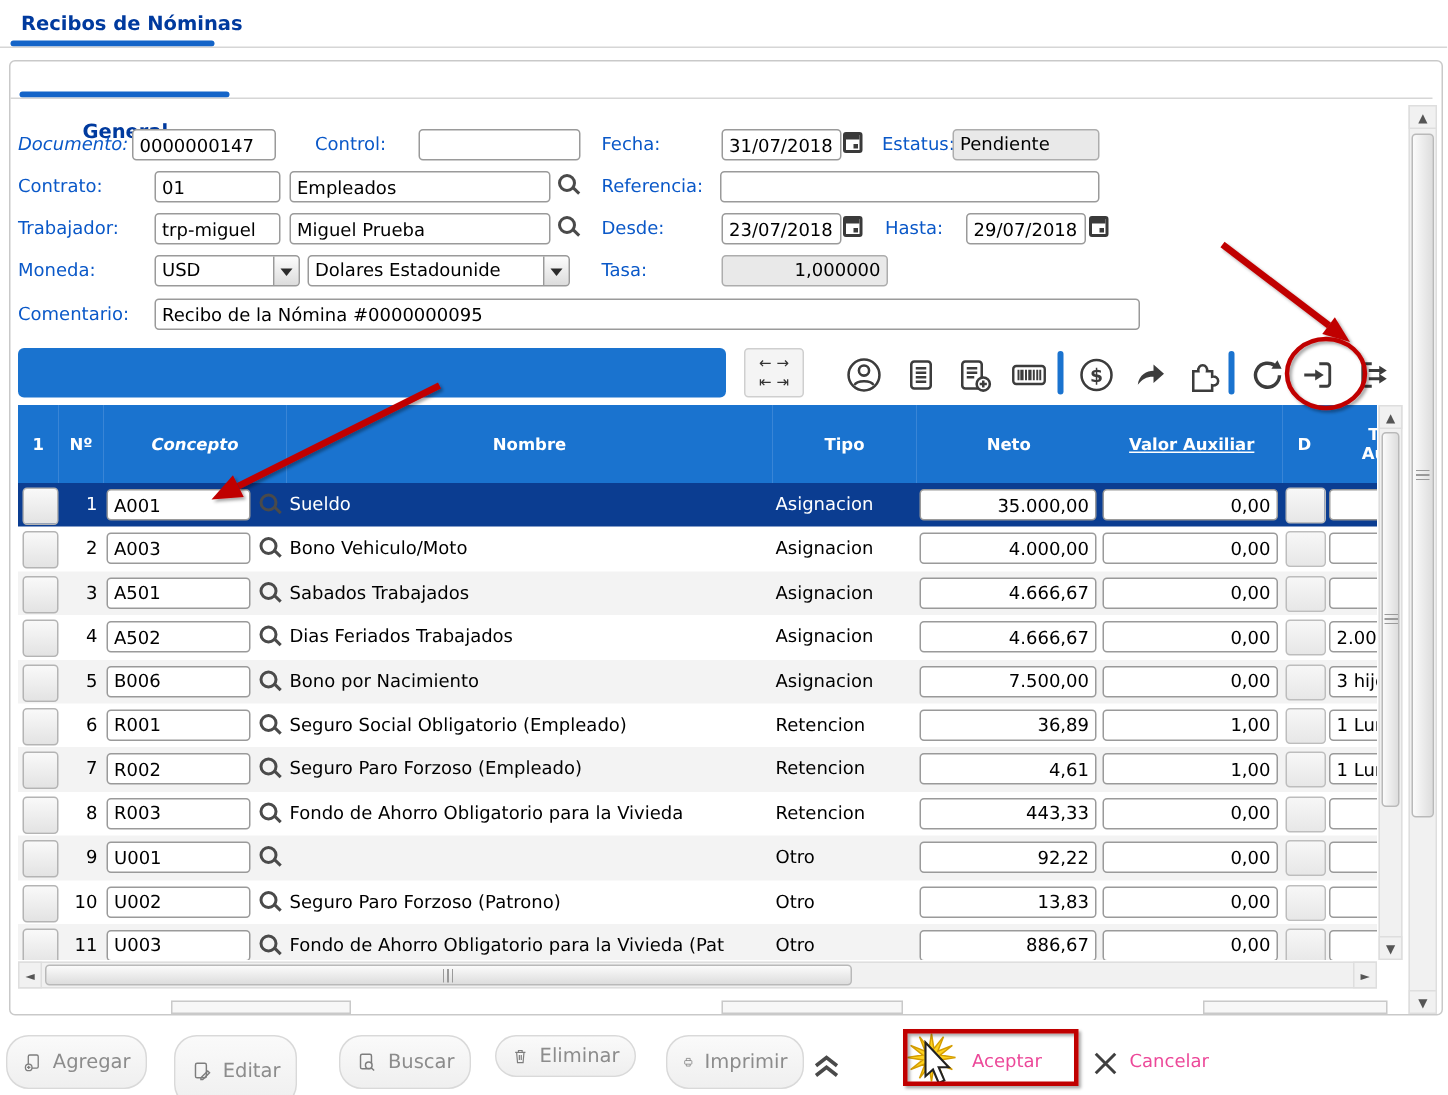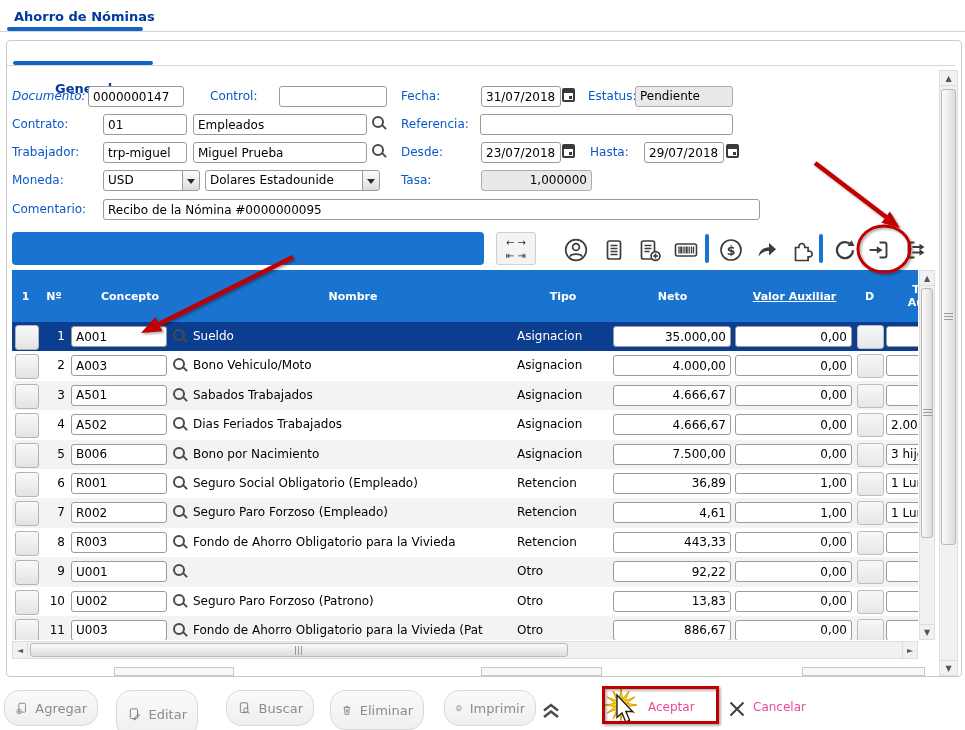--- a/index.html
+++ b/index.html
@@ -72,21 +72,21 @@
   .bbtn{background:linear-gradient(#fafafa,#efefef);border:1px solid #d9d9d9;border-radius:15px;
       display:flex;align-items:center;gap:7px;padding:0 10px;color:#8c8c8c;font-size:13px;}
   .link{color:#ec4899;font-size:12px;white-space:nowrap;}
   svg{display:block;}
 </style>
 </head>
 <body>
 
 <div id="app">
 
-  <div class="abs tabtitle" style="left:14px;top:9px;">Ahorro de Nóminas</div>
+  <div class="abs tabtitle" style="left:14px;top:9px;">Recibos de Nóminas</div>
   <div class="abs tabbar" style="left:7px;top:27px;width:136px;"></div>
   <div class="abs hline" style="left:0;top:31px;width:965px;"></div>
 
   <div class="abs panel" style="left:6px;top:40px;width:956px;height:637px;"></div>
 
   <div class="abs tabtitle" style="left:55px;top:45px;margin-top:36px;">General</div>
   <div class="abs tabbar" style="left:13px;top:61px;width:140px;"></div>
   <div class="abs hline" style="left:7px;top:65px;width:948px;"></div>
 
   <div class="abs lbl" style="left:12px;top:89px;font-style:italic;">Documento:</div>
@@ -220,21 +220,21 @@
       <path d="M9.5 10h8M9.5 15.5h8"></path>
         </g>
       <polygon points="21.5,10 16.5,6.8 16.5,13.2" fill="#3c3c3c"></polygon>
       <polygon points="21.5,15.5 16.5,12.3 16.5,18.7" fill="#3c3c3c"></polygon>
       </svg>
   </div>
 
   <div class="abs ghead" style="left:12px;top:270px;width:906px;height:52px;">
     <div class="gh" style="left:0;width:27px;">1</div>
     <div class="gh" style="left:27px;width:30px;">Nº</div>
-    <div class="gh" style="left:57px;width:122px;">Concepto</div>
+    <div class="gh" style="left:57px;width:122px;font-style:italic;">Concepto</div>
     <div class="gh" style="left:179px;width:324px;">Nombre</div>
     <div class="gh" style="left:503px;width:96px;">Tipo</div>
     <div class="gh" style="left:599px;width:123px;">Neto</div>
     <div class="gh" style="left:722px;width:121px;text-decoration:underline;">Valor Auxiliar</div>
     <div class="gh" style="left:843px;width:29px;">D</div>
     <div class="gh" style="left:872px;width:64px;">
         <span style="width:22px;">T Au</span>
       </div>
   </div>
 
@@ -419,21 +419,21 @@
   <div class="abs bbtn" style="left:226px;top:690px;width:88px;height:36px;">
     <svg width="22" height="22" viewBox="0 0 24 24">
         <g stroke="#7d7d7d" stroke-width="1.6" fill="none">
       <rect x="5.5" y="3.5" width="12" height="16" rx="1.8"></rect>
       <circle cx="14.5" cy="15.5" r="3.6" fill="#f4f4f4"></circle>
           <path d="M17.2 18.2l3.2 3.2"></path>
         </g>
       </svg>
     <span>Buscar</span>
   </div>
-  <div class="abs bbtn" style="left:330px;top:690px;width:94px;height:40px;">
+  <div class="abs bbtn" style="left:330px;top:690px;width:94px;height:28px;">
     <svg width="22" height="22" viewBox="0 0 24 24">
         <g stroke="#7d7d7d" stroke-width="1.6" fill="none">
       <path d="M5 7h14M9.5 7V4.5h5V7"></path>
           <path d="M7 7l1.2 14h7.6L17 7"></path>
       <path d="M10.7 10.5v7M13.3 10.5v7"></path>
         </g>
       </svg>
     <span>Eliminar</span>
   </div>
   <div class="abs bbtn" style="left:444px;top:690px;width:92px;height:36px;">

